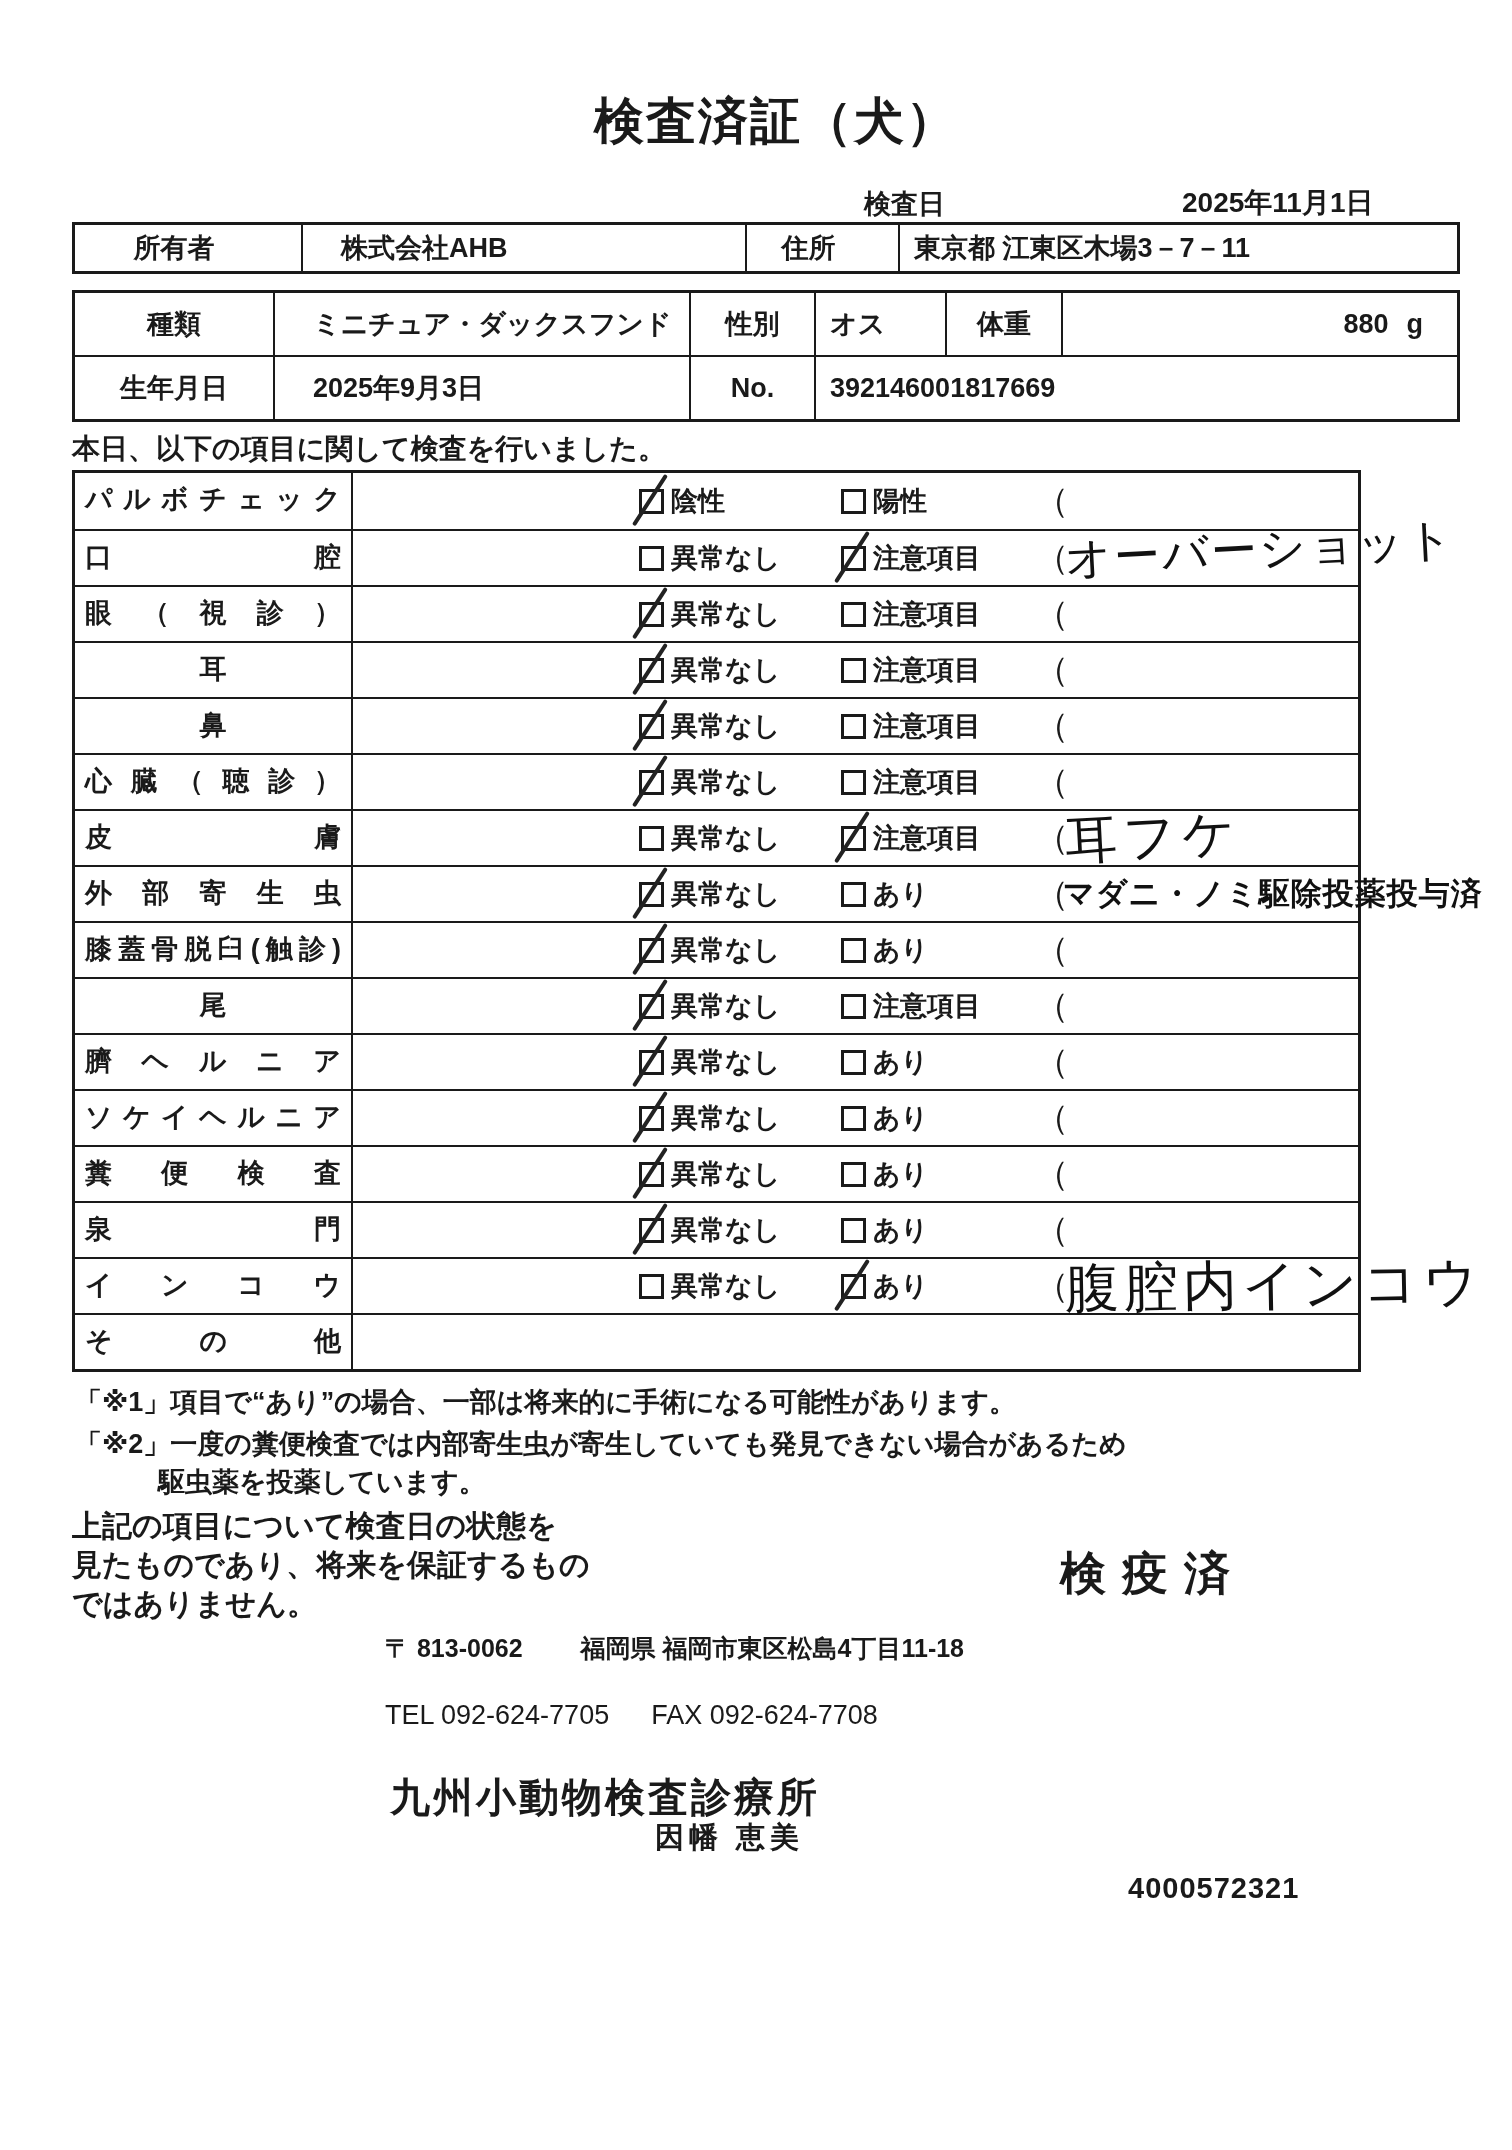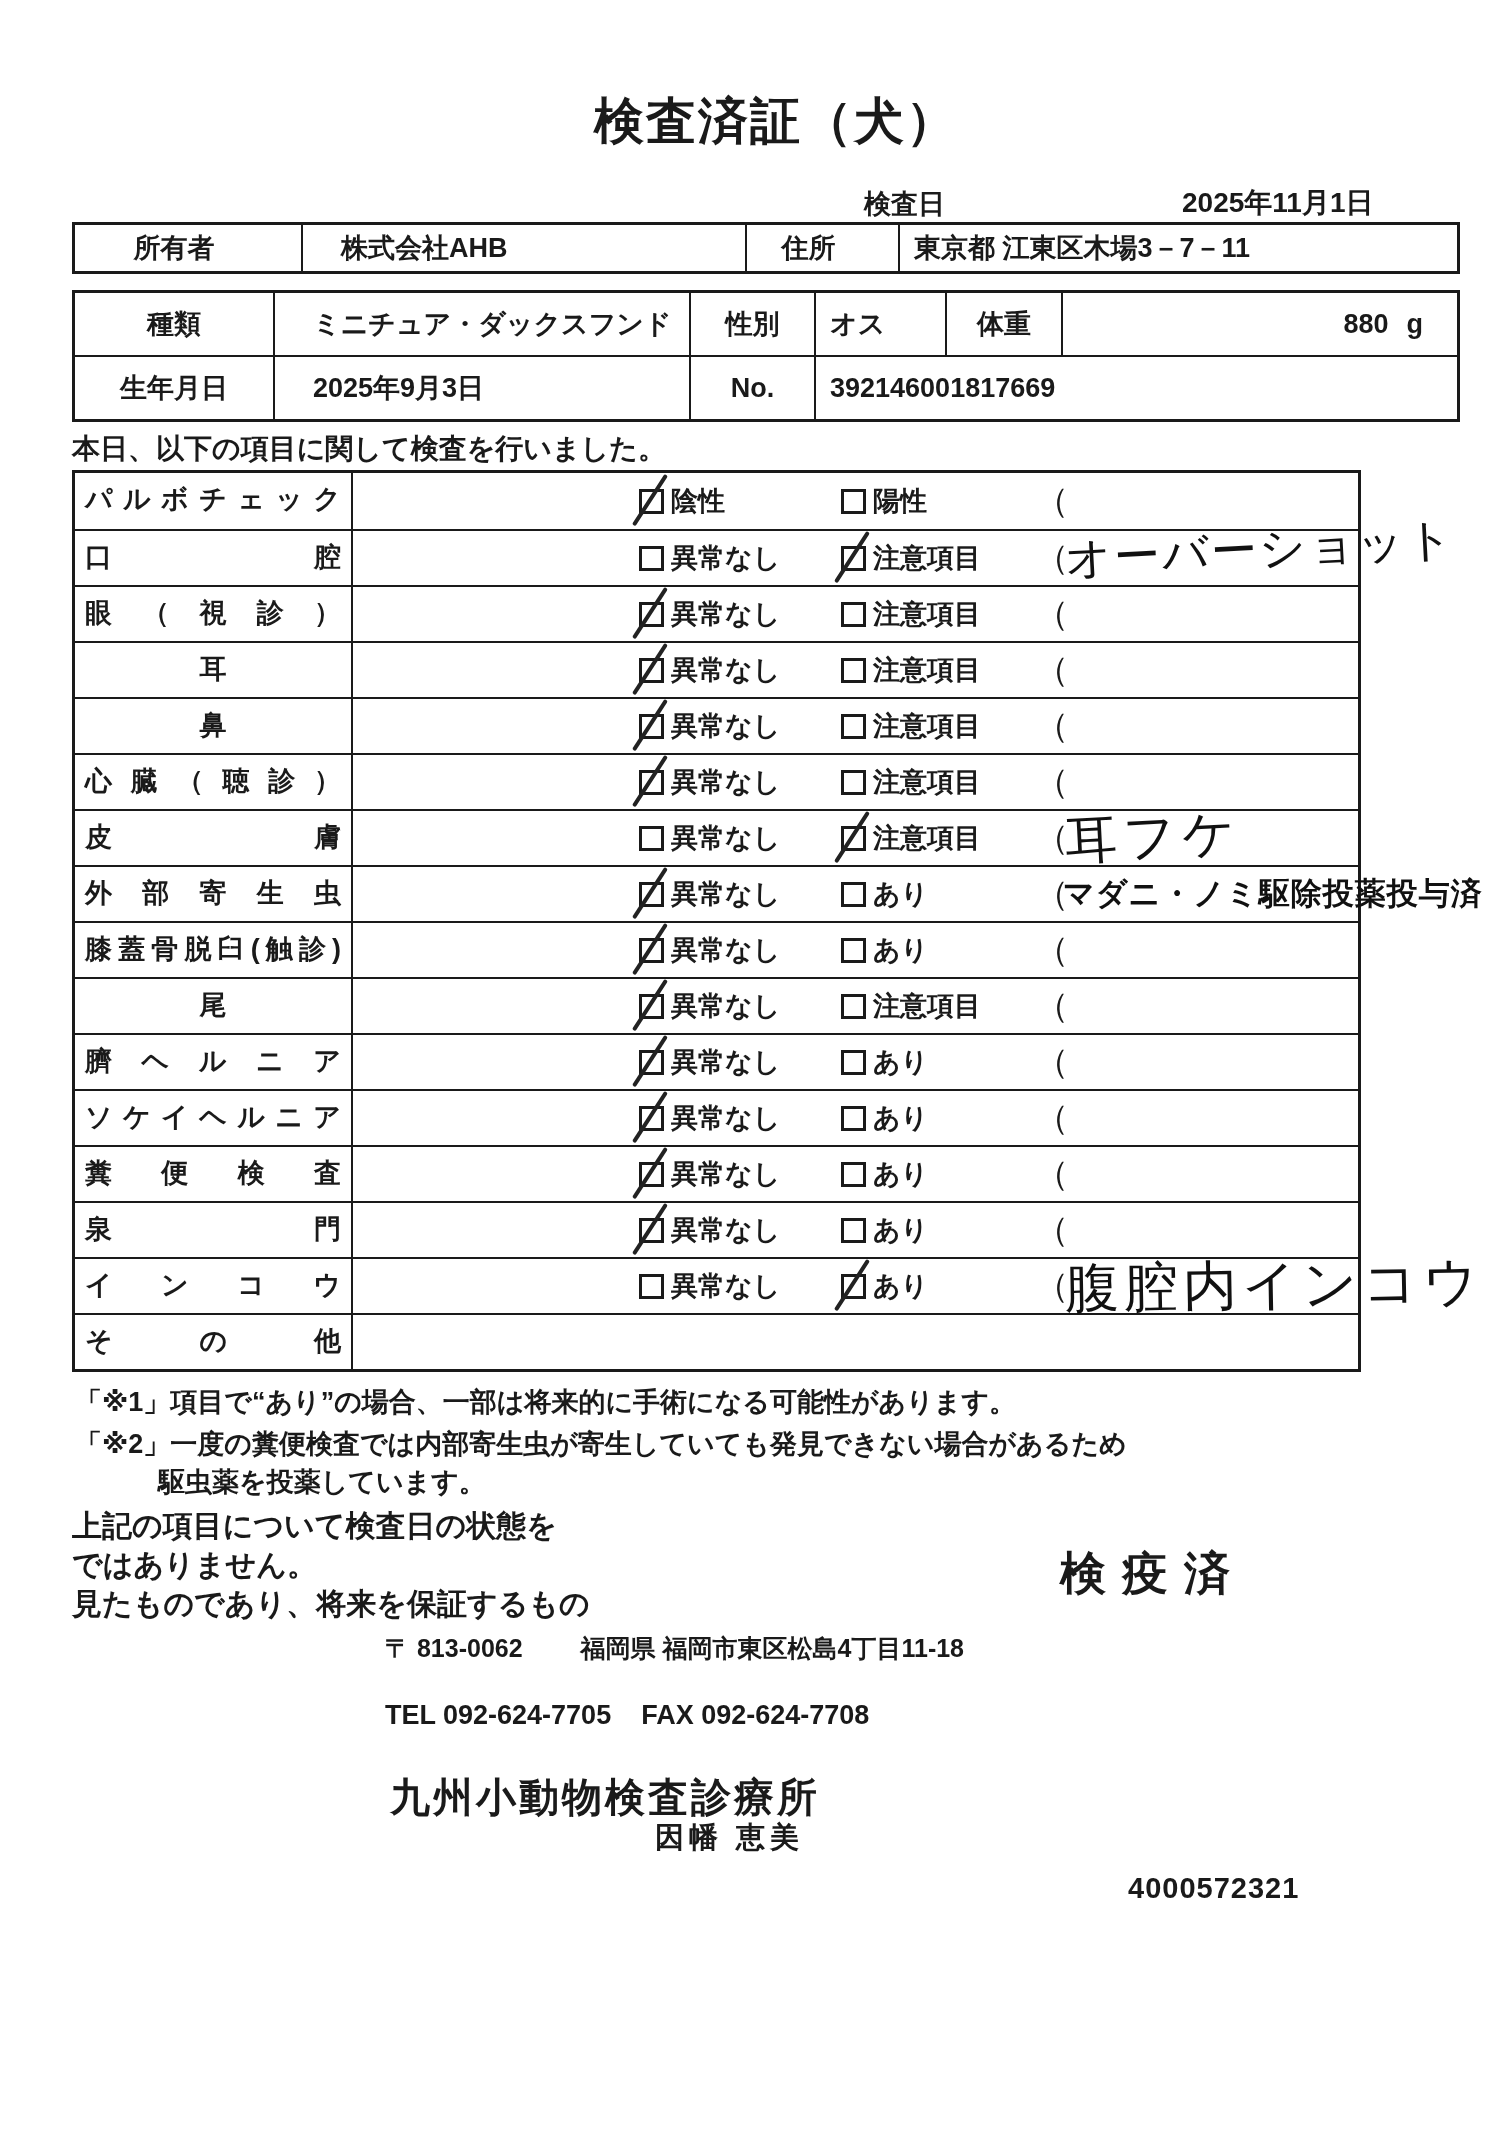--- a/index.html
+++ b/index.html
@@ -69,21 +69,21 @@
 
   
   .fn1{left:75px;top:1384px;font-size:27px;font-weight:600;white-space:nowrap;}
   .fn2a{left:75px;top:1426px;font-size:27px;font-weight:600;white-space:nowrap;}
   .fn2b{left:158px;top:1464px;font-size:27px;font-weight:600;white-space:nowrap;}
   .statement{left:72px;top:1506px;font-size:30px;font-weight:700;line-height:39px;white-space:nowrap;}
   .stamp{left:1060px;top:1543px;font-size:46px;font-weight:600;letter-spacing:16px;white-space:nowrap;}
 
   
   .postline{left:385px;top:1632px;display:flex;gap:58px;font-size:25px;font-weight:700;white-space:nowrap;}
-  .telline{left:385px;top:1700px;display:flex;gap:30px;font-size:27px;font-weight:700;white-space:nowrap;}
+  .telline{left:385px;top:1700px;display:flex;gap:42px;font-size:27px;font-weight:400;white-space:nowrap;}
   .clinicname{left:390px;top:1760px;font-size:40px;font-weight:700;letter-spacing:3px;white-space:nowrap;margin-top:10px;}
   .vetname{left:655px;top:1818px;font-size:29px;font-weight:700;letter-spacing:5px;white-space:nowrap;}
   .serial{left:1128px;top:1872px;font-size:29px;font-weight:600;letter-spacing:1px;white-space:nowrap;}
 </style>
 </head>
 <body>
 
 <div class="page">
 
   <div class="abs title">検査済証（犬）</div>
@@ -371,22 +371,22 @@
     </div>
 
   </div>
 
   <div class="abs fn1">「※1」項目で“あり”の場合、一部は将来的に手術になる可能性があります。</div>
   <div class="abs fn2a">「※2」一度の糞便検査では内部寄生虫が寄生していても発見できない場合があるため</div>
   <div class="abs fn2b">駆虫薬を投薬しています。</div>
 
   <div class="abs statement">
     <div>上記の項目について検査日の状態を</div>
+    <div>見たものであり、将来を保証するもの</div>
     <div>ではありません。</div>
-    <div>見たものであり、将来を保証するもの</div>
   </div>
 
   <div class="abs stamp">検疫済</div>
 
   <div class="abs postline">
     <span>〒 813-0062</span>
     <span>福岡県 福岡市東区松島4丁目11-18</span>
   </div>
   <div class="abs telline">
     <span>TEL 092-624-7705</span>

